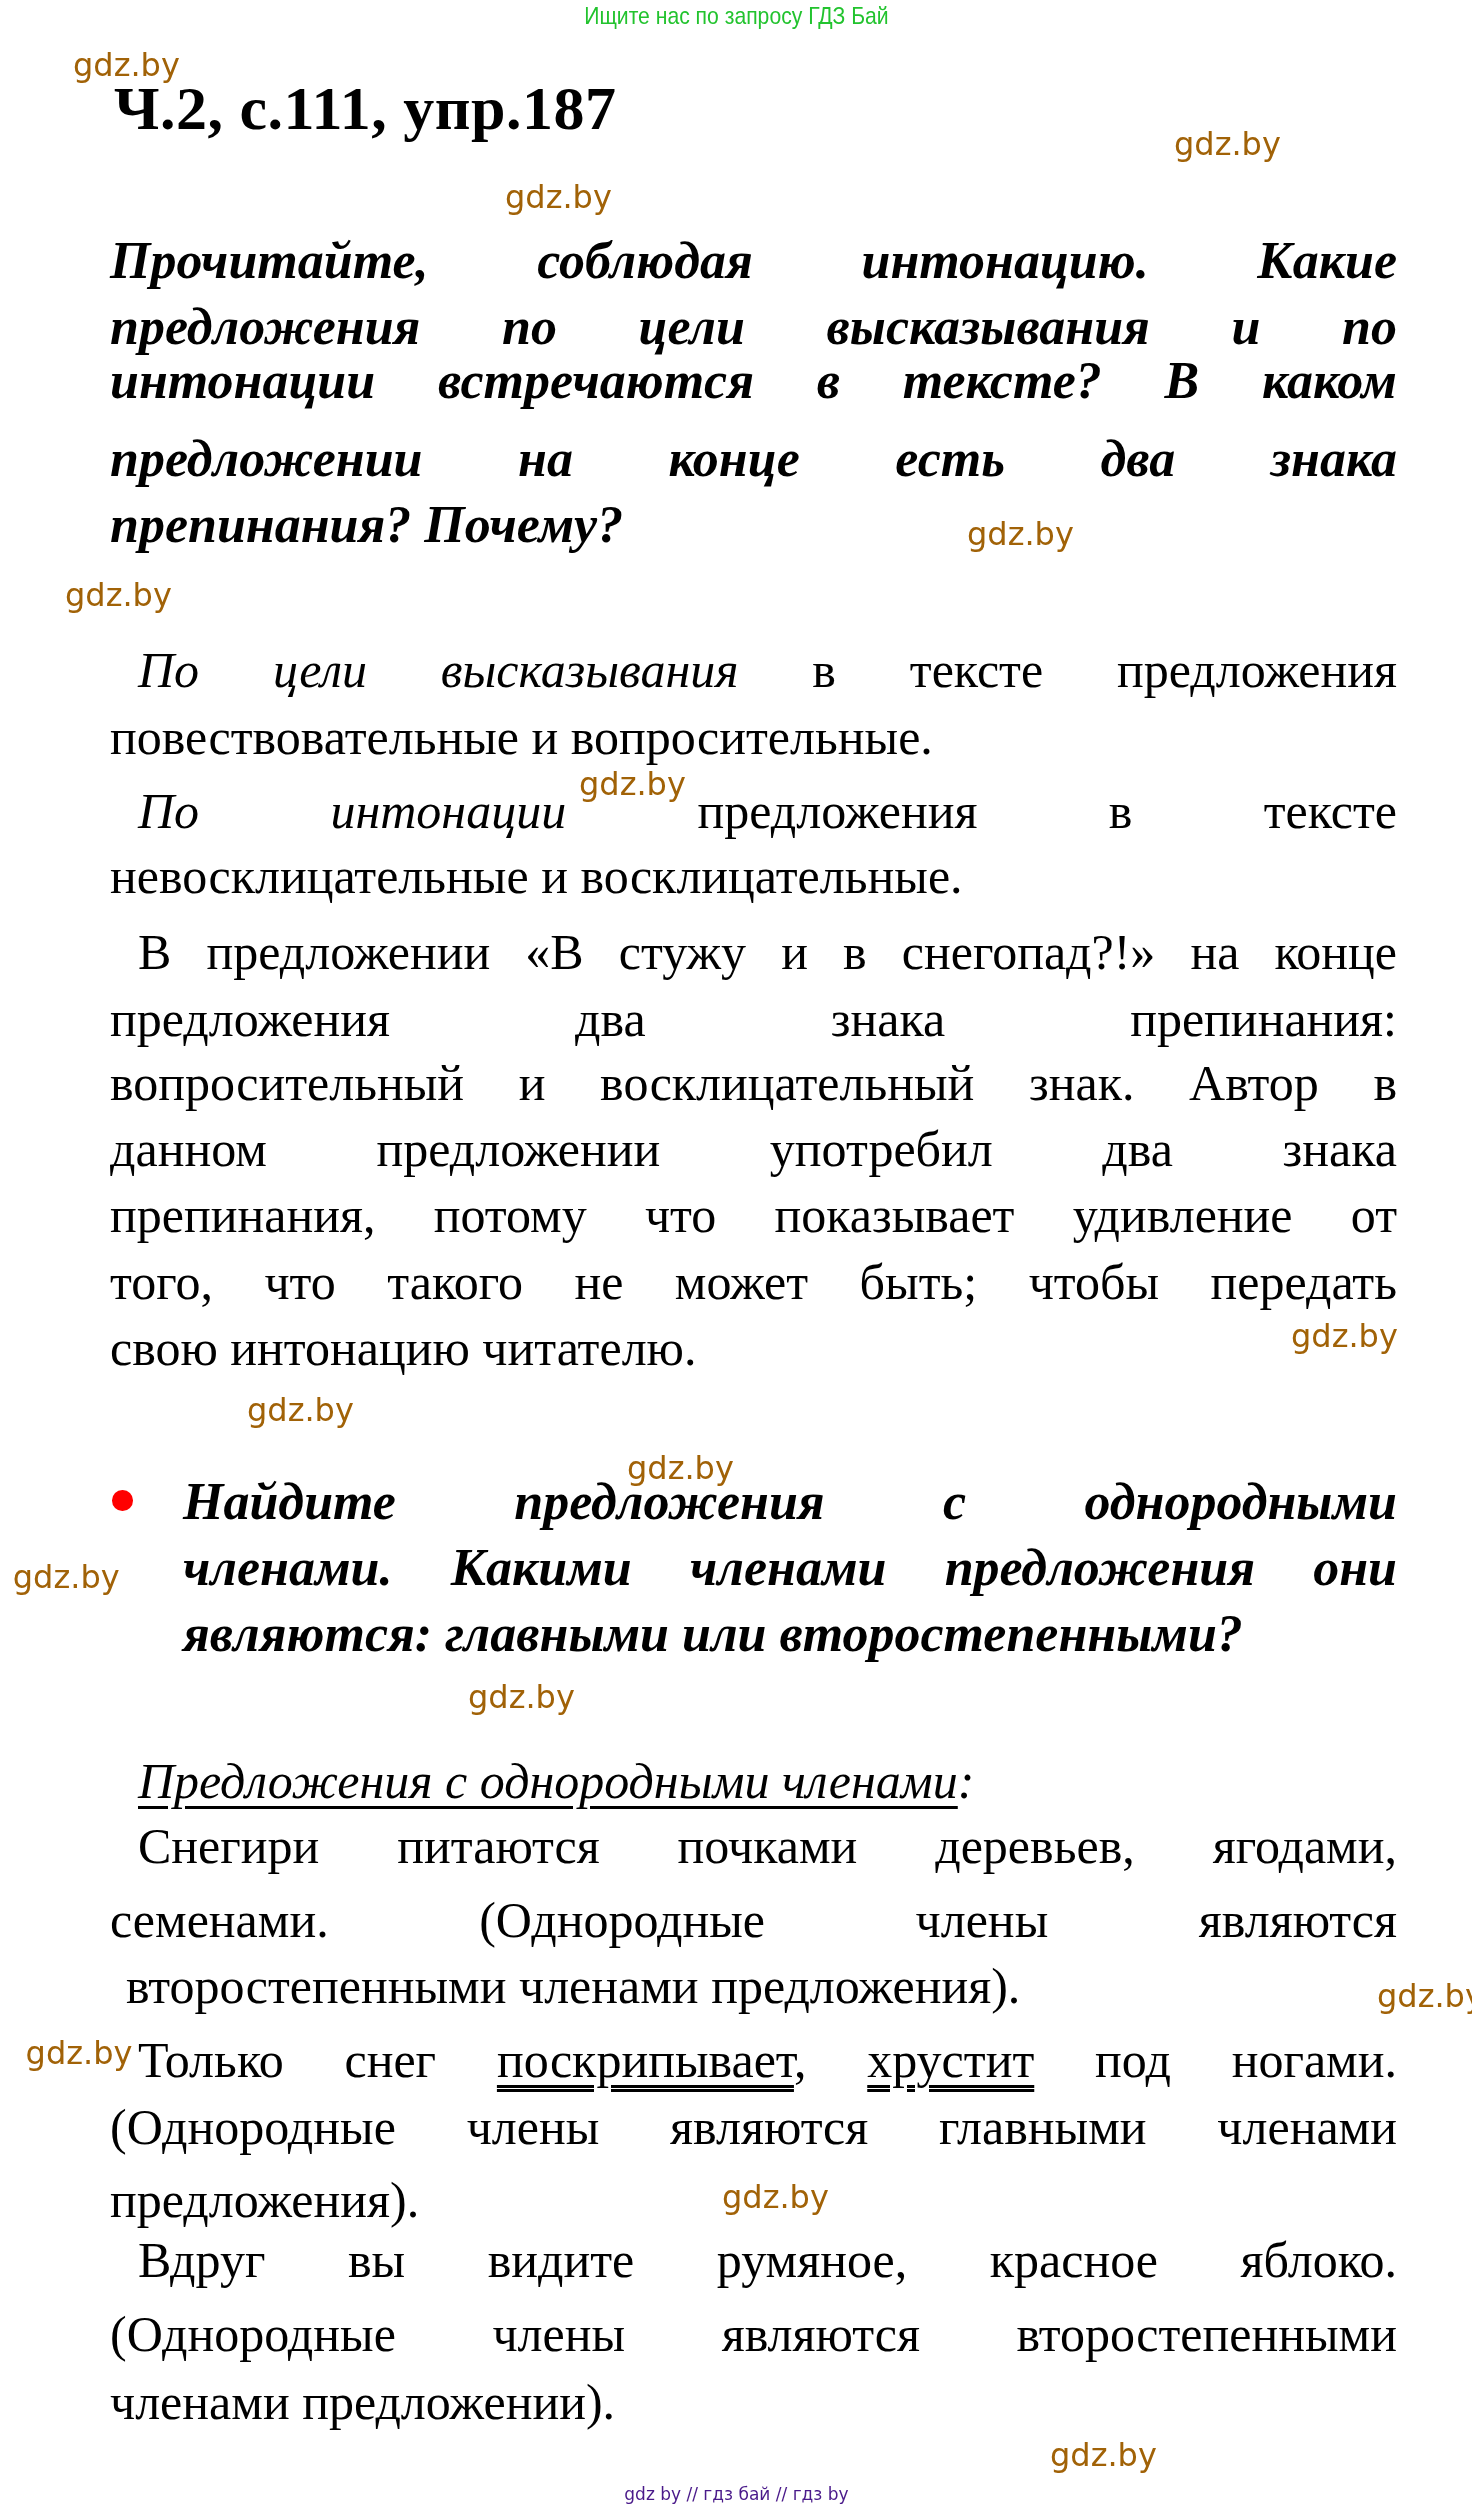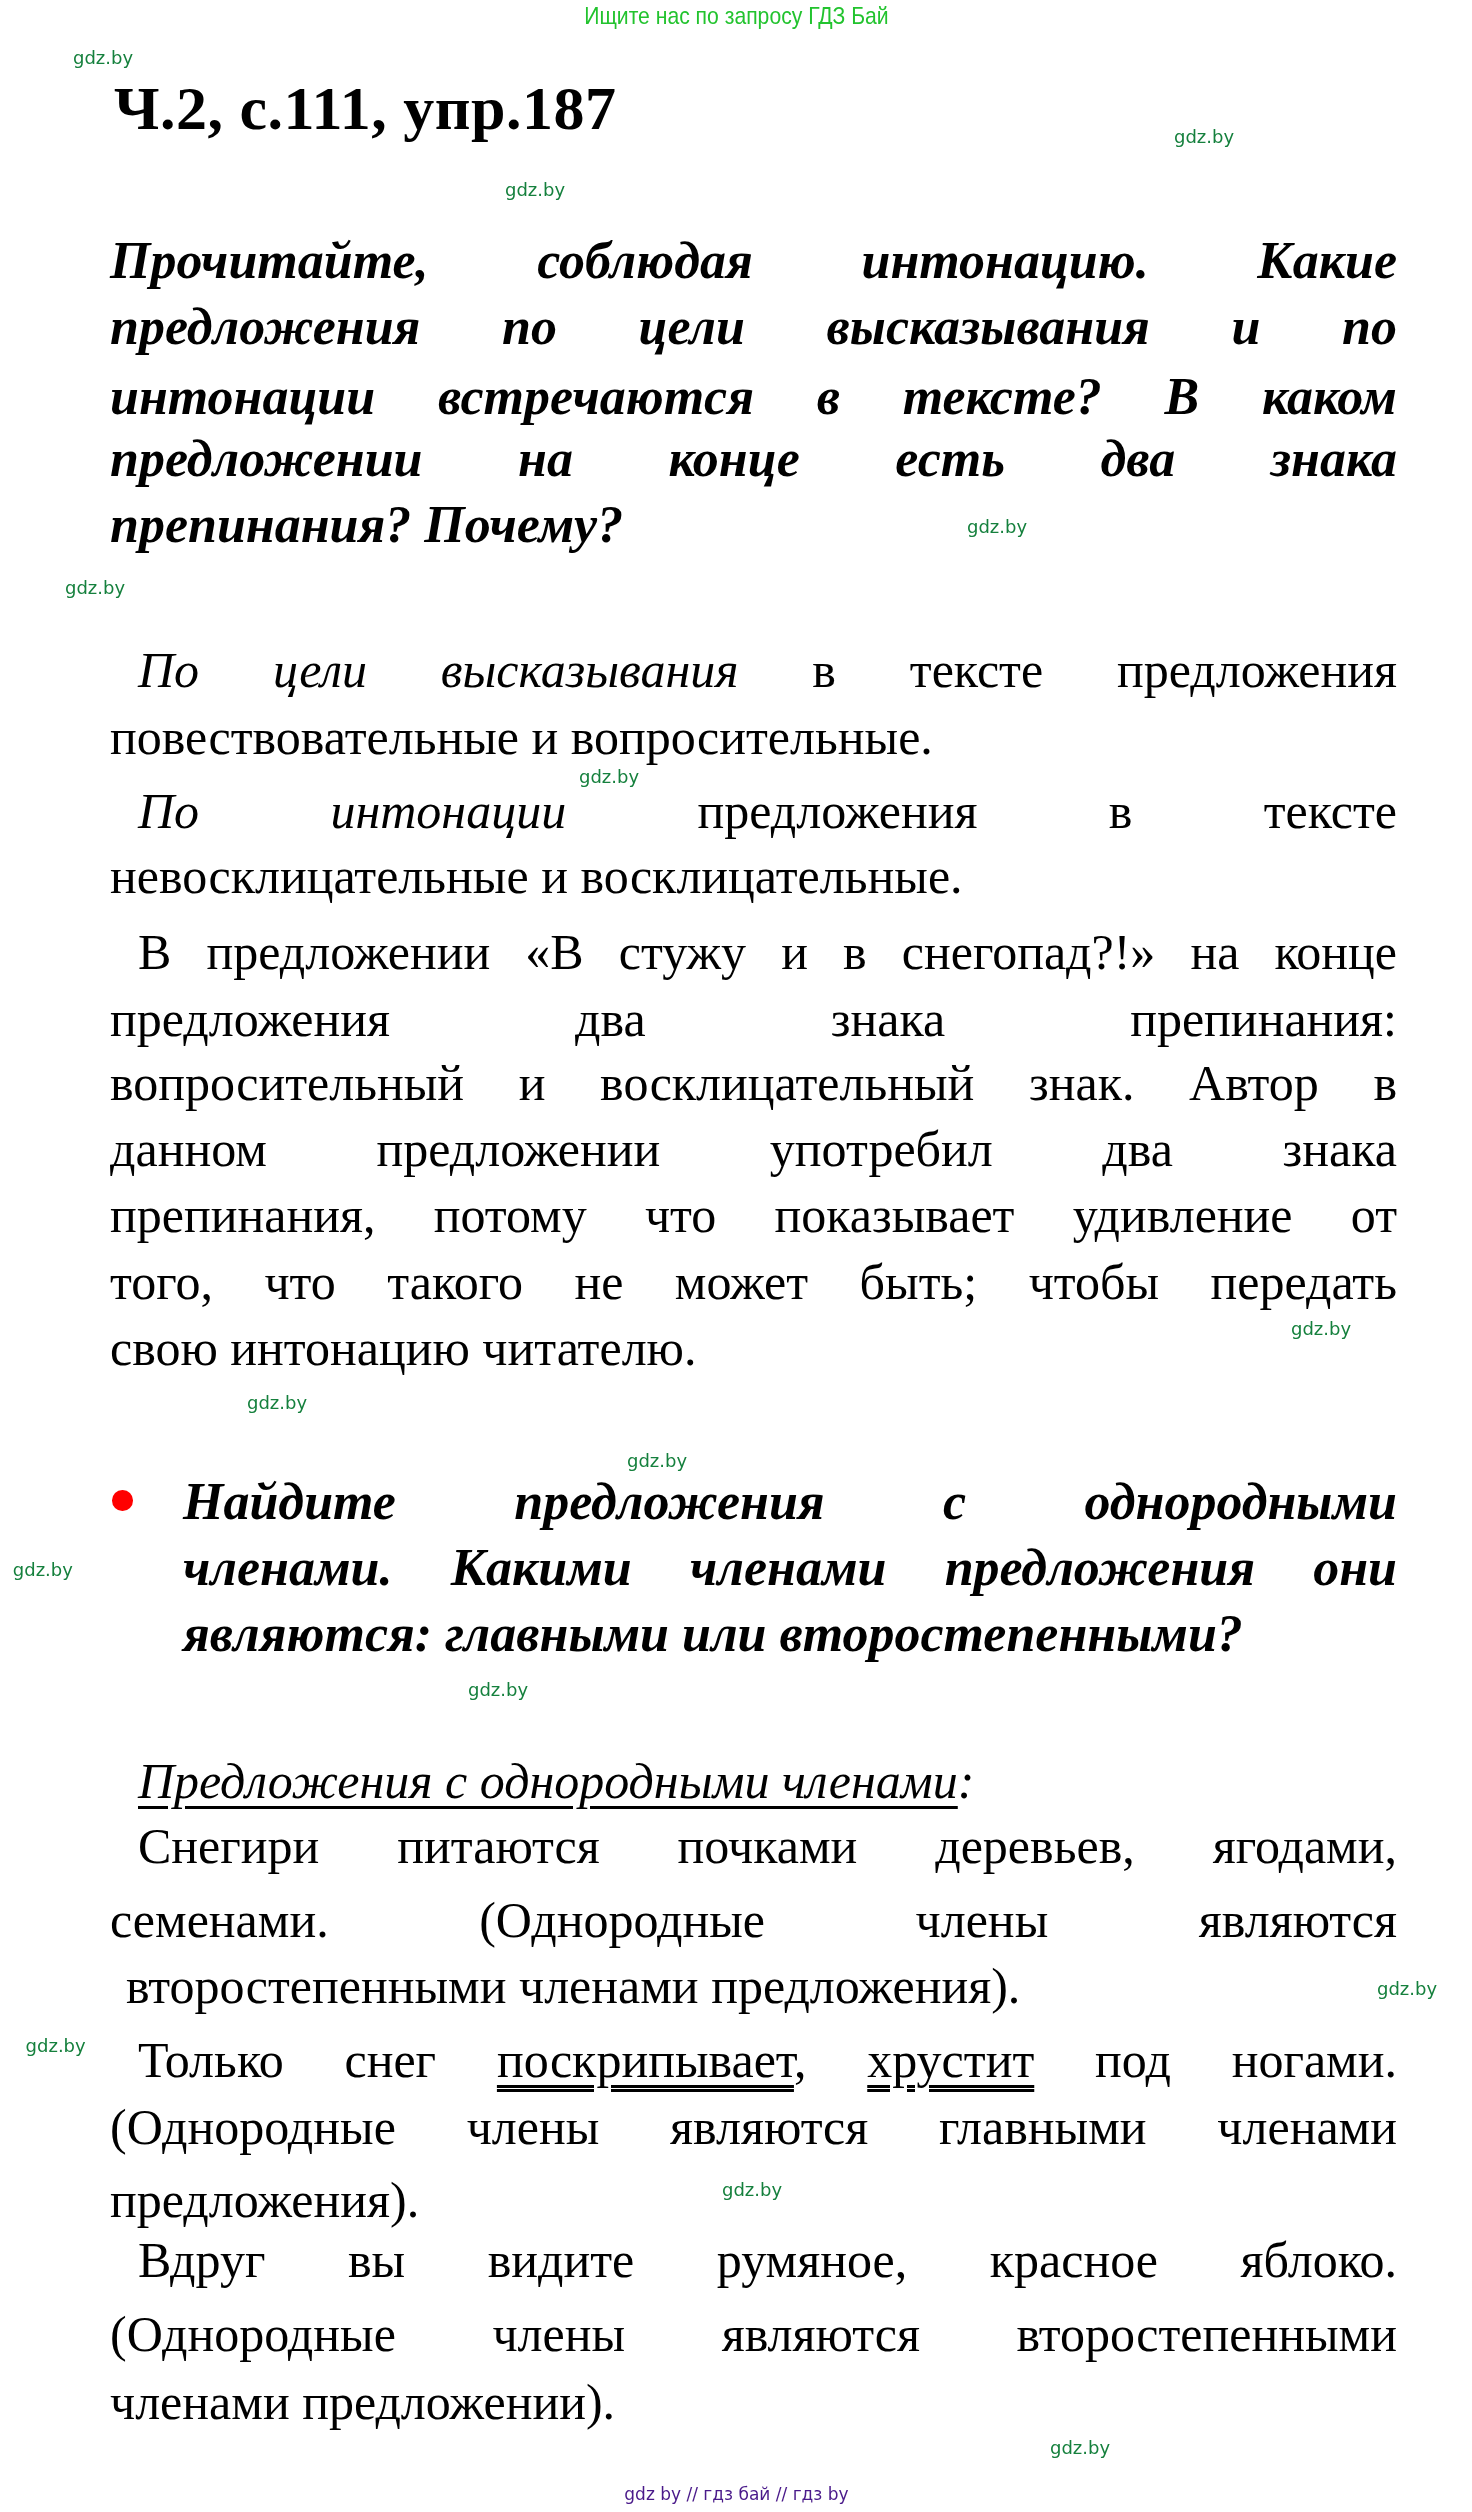--- a/index.html
+++ b/index.html
@@ -1,21 +1,21 @@
 <!DOCTYPE html>
 <html><head>
 <meta charset="utf-8">
 <style>
   html, body { margin: 0; padding: 0; background: #ffffff; }
   body { width: 1473px; height: 2513px; position: relative; overflow: hidden; }
   .topbar { position: absolute; left: 0; top: 2px; width: 1473px; text-align: center;
             font-family: "Liberation Sans", sans-serif; font-size: 24.6px; color: #22c32e; transform: scaleX(0.86); transform-origin: 736px 0; }
   .footer { position: absolute; left: 0; top: 2484px; width: 1473px; text-align: center;
             font-family: "DejaVu Sans", sans-serif; font-size: 17px; color: #4a1a8a; }
-  .wm { position: absolute; font-family: "DejaVu Sans", sans-serif; font-size: 18px; color: #15803d; line-height: 1; white-space: nowrap; }
+  .wm { position: absolute; font-family: "DejaVu Sans", sans-serif; font-size: 32px; color: #a16207; line-height: 1; white-space: nowrap; }
   .title { position: absolute; left: 114px; top: 77px; font-family: "Liberation Serif", serif; font-weight: bold;
            font-size: 62px; color: #000; line-height: 1; white-space: nowrap; letter-spacing: 0.5px; }
   .line { position: absolute; left: 110px; width: 1287px; height: 59px; line-height: 59px;
           font-family: "Liberation Serif", serif; color: #000; white-space: nowrap; }
   .line.j { text-align: justify; text-align-last: justify; white-space: normal; }
   .q { font-size: 52px; font-weight: bold; font-style: italic; }
   .a { font-size: 50px; }
   .it { font-style: italic; }
   .ind { left: 138px; width: 1259px; }
   .qb { left: 183px; width: 1214px; }
@@ -42,21 +42,21 @@
 <div class="wm" style="left:1377px; top:1980px;">gdz.by</div>
 <div class="wm" style="left:25.6px; top:2037px;">gdz.by</div>
 <div class="wm" style="left:722px; top:2181px;">gdz.by</div>
 <div class="wm" style="left:1050px; top:2439px;">gdz.by</div>
 
 <div class="title">Ч.2, с.111, упр.187</div>
 
 <div>
   <div class="line j q" style="top:231px;">Прочитайте, соблюдая интонацию. Какие</div>
   <div class="line j q" style="top:297px;">предложения по цели высказывания и по</div>
-  <div class="line j q" style="top:367px;">интонации встречаются в тексте? В каком</div>
+  <div class="line j q" style="top:351px;">интонации встречаются в тексте? В каком</div>
   <div class="line j q" style="top:429px;">предложении на конце есть два знака</div>
   <div class="line q" style="top:495px;">препинания? Почему?</div>
 </div>
 
 <div>
   <div class="line j a ind" style="top:641px;">
     <span class="it">По цели высказывания</span>
     <span>в тексте предложения</span>
   </div>
   <div class="line a" style="top:708px;">повествовательные и вопросительные.</div>

